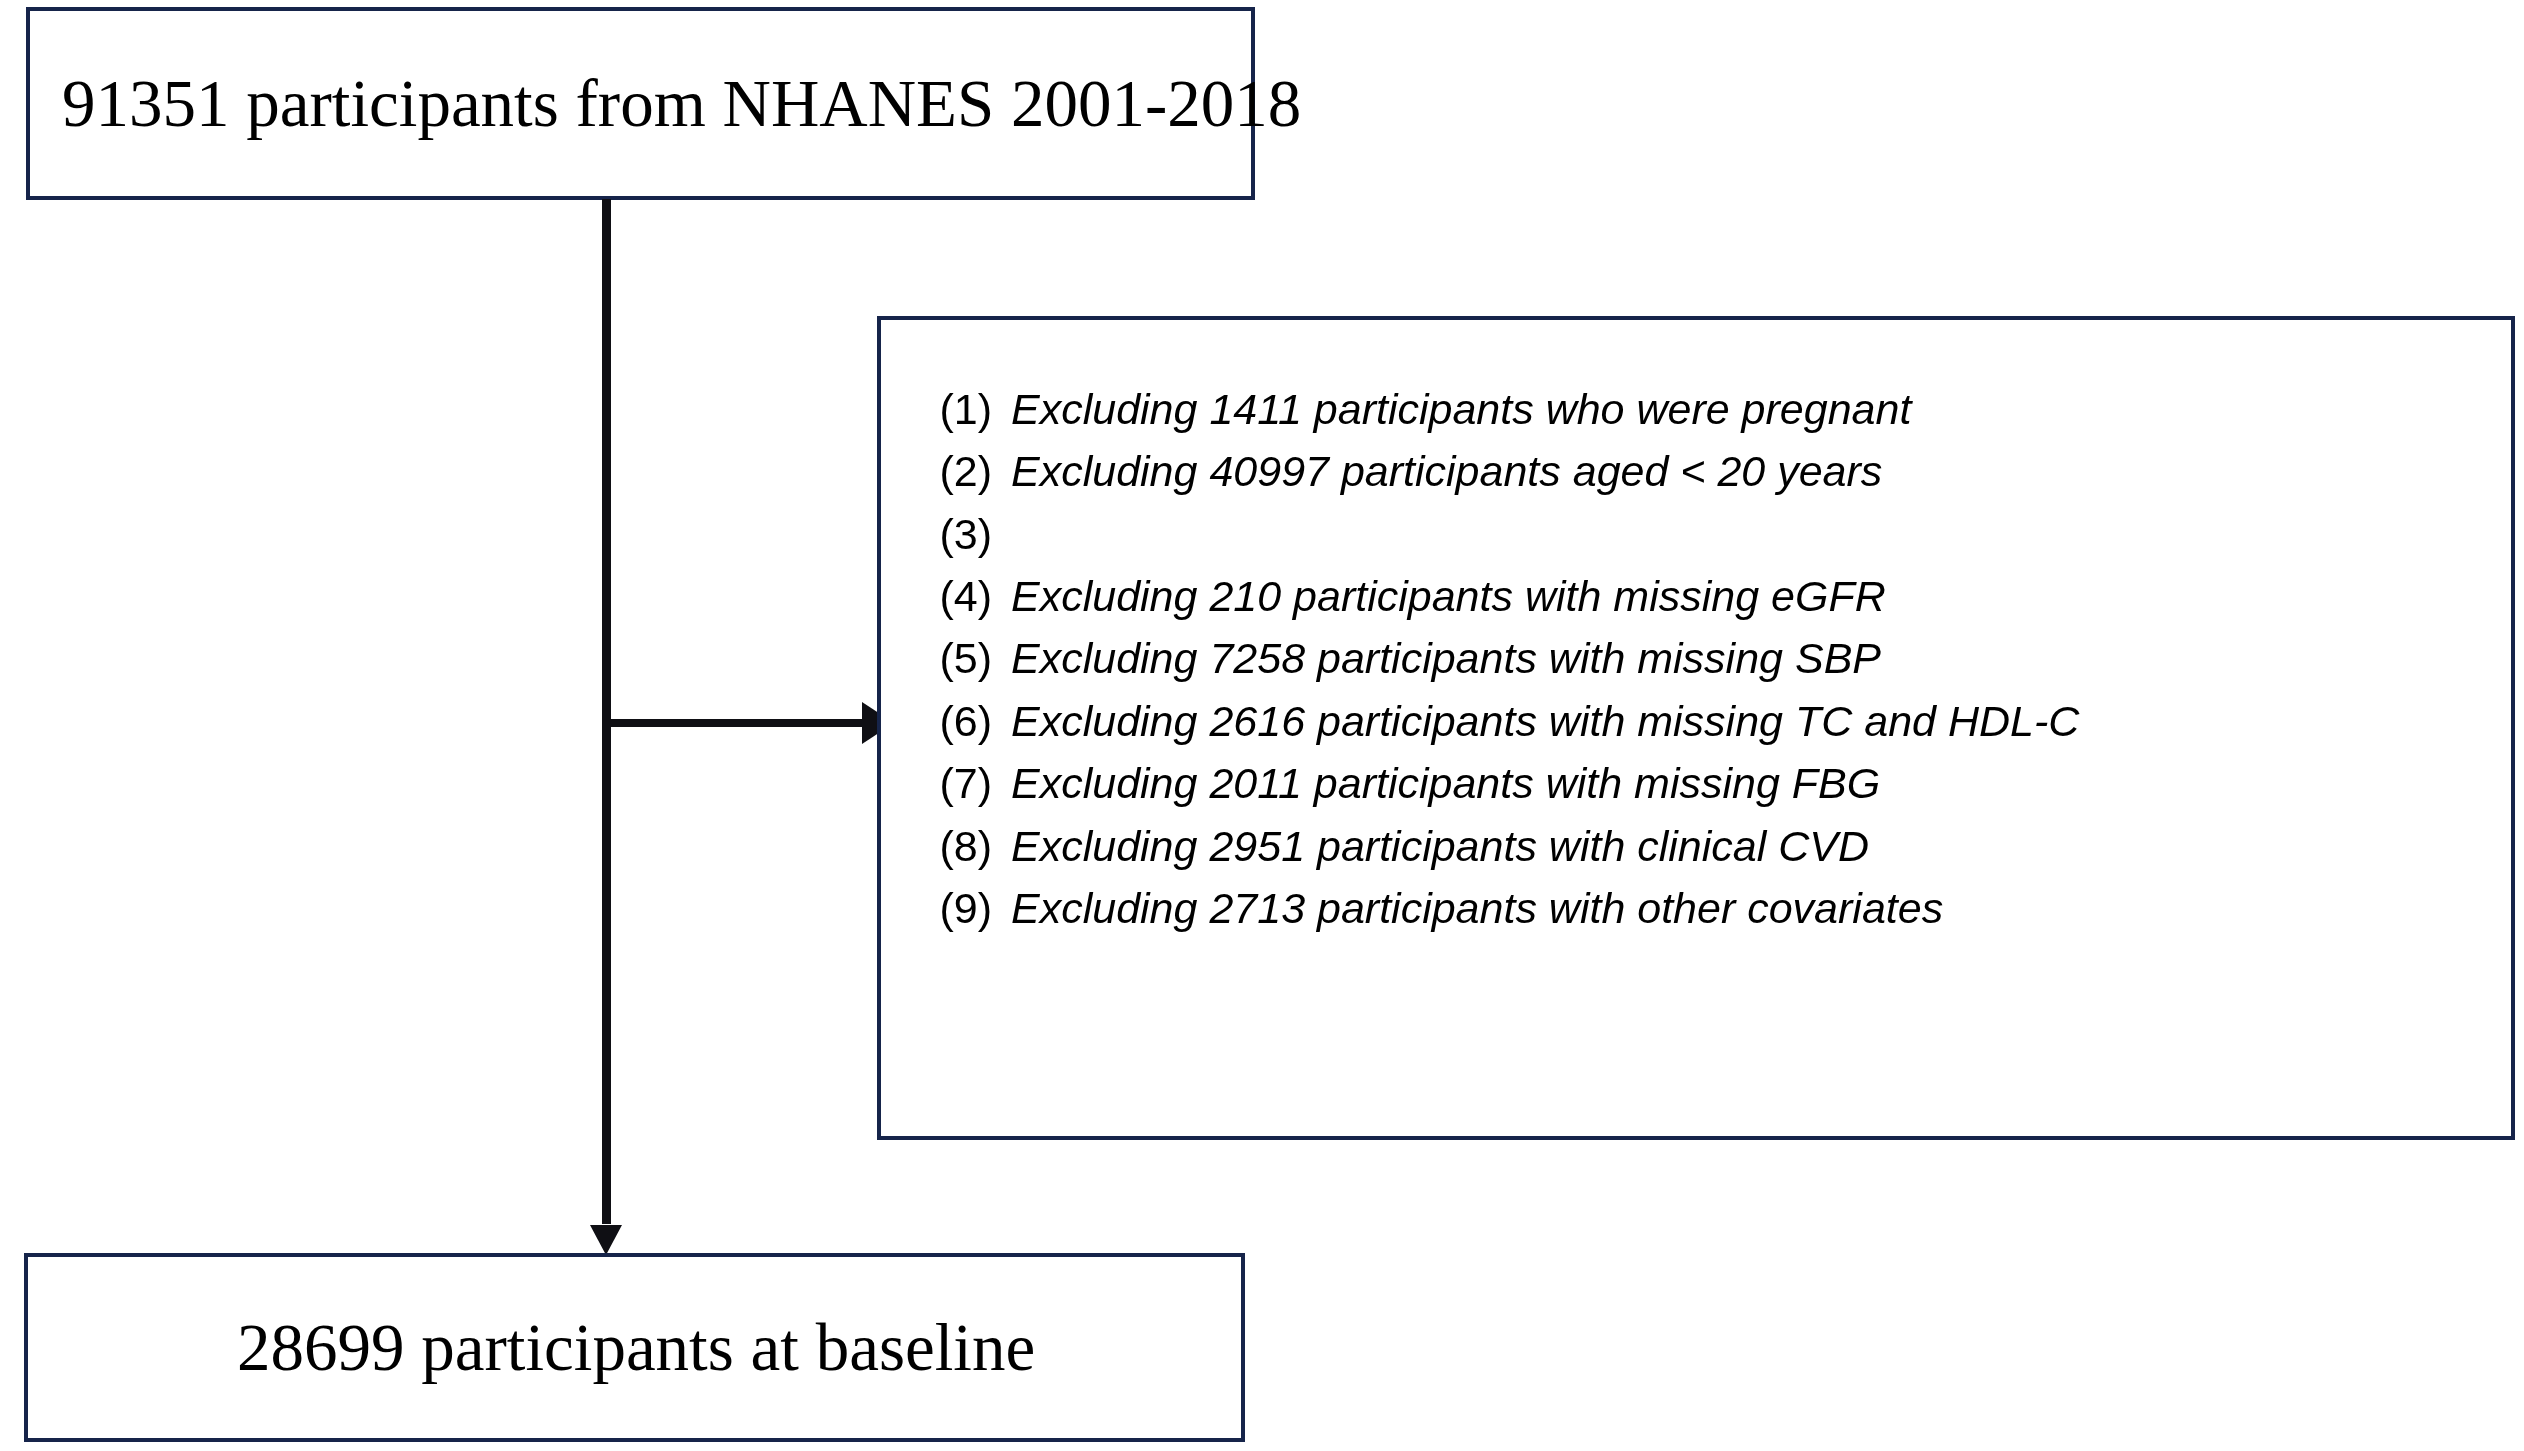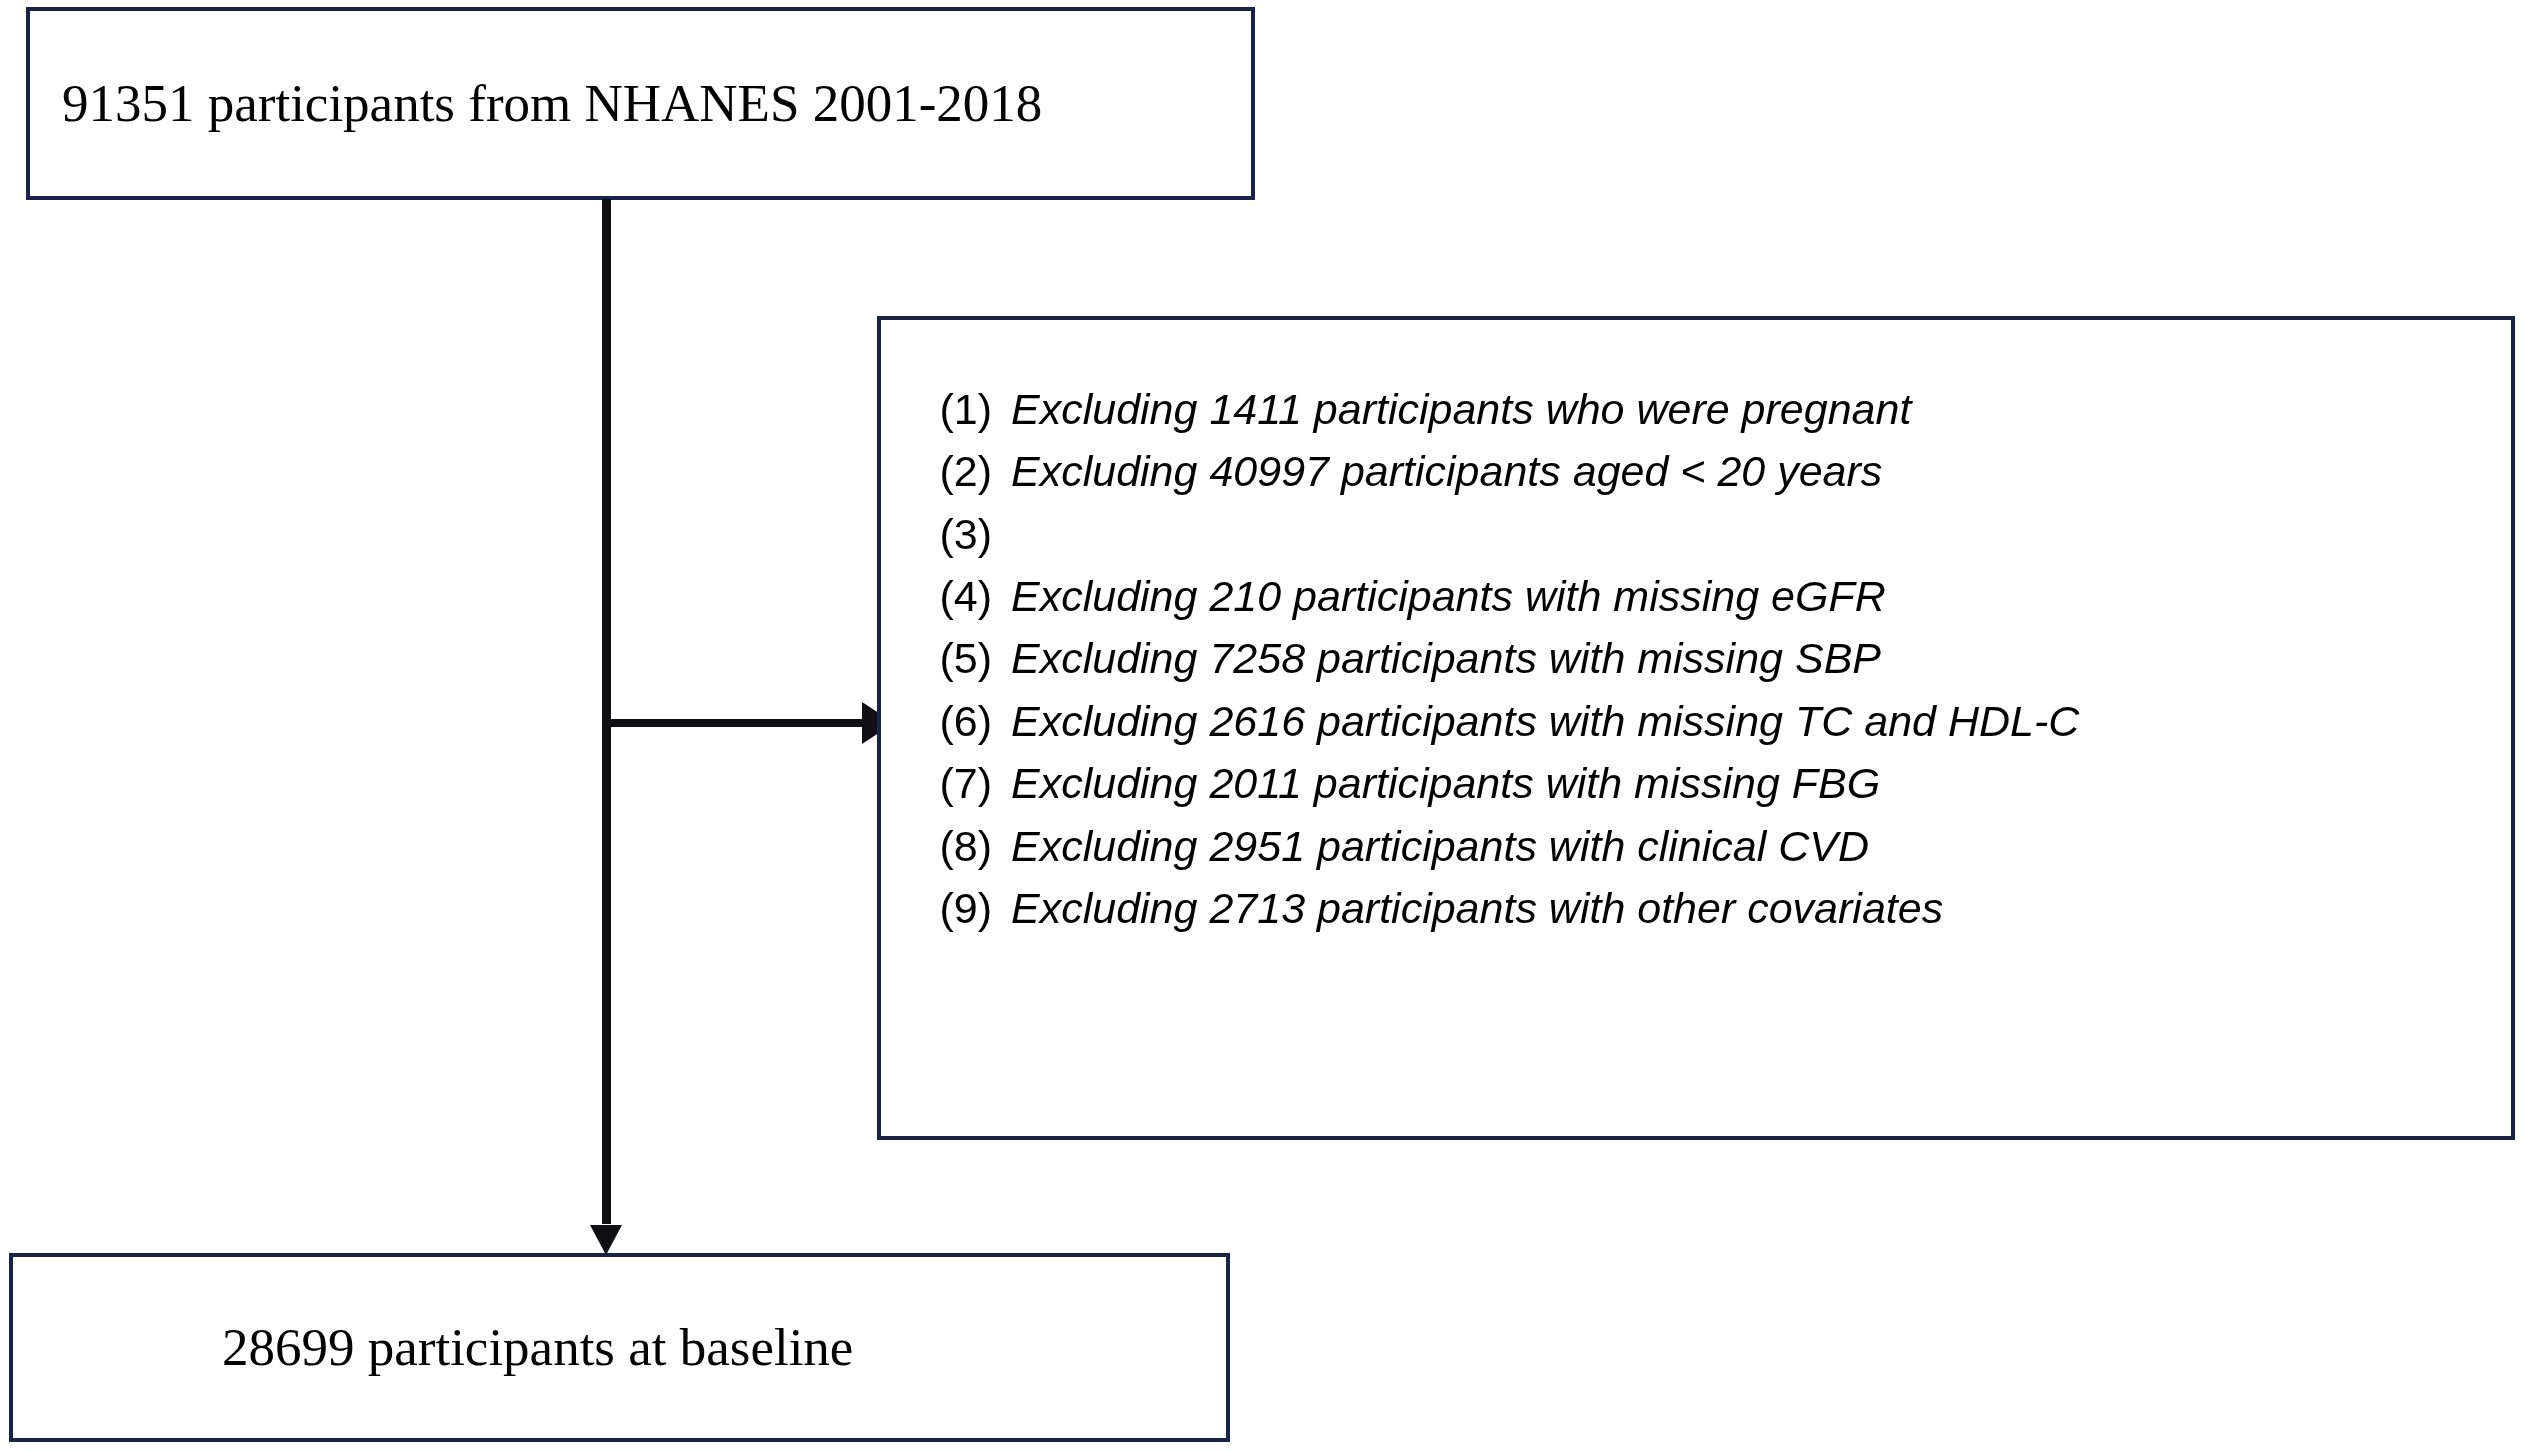--- a/index.html
+++ b/index.html
@@ -31,38 +31,38 @@
 
   #box-top {
     left: 26px;
     top: 6.7px;
     width: 1229px;
     height: 193px;
     justify-content: flex-start;
   }
 
   #box-bottom {
-    left: 9px;
+    left: 24px;
     top: 1253px;
     width: 1221px;
     height: 189px;
     justify-content: flex-start;
   }
 
   #box-exclusions {
     left: 877px;
     top: 316px;
     width: 1638px;
     height: 824px;
     align-items: flex-start;
   }
 
   .serif-label {
     font-family: "Liberation Serif", serif;
-    font-size: 53px;
+    font-size: 67px;
     color: #000000;
     white-space: nowrap;
     line-height: 1;
   }
   #box-top .serif-label { margin-left: 32px; }
   #box-bottom .serif-label { margin-left: 209px; }
 
   
   #exclusion-list {
     margin: 68px 0 0 0;

